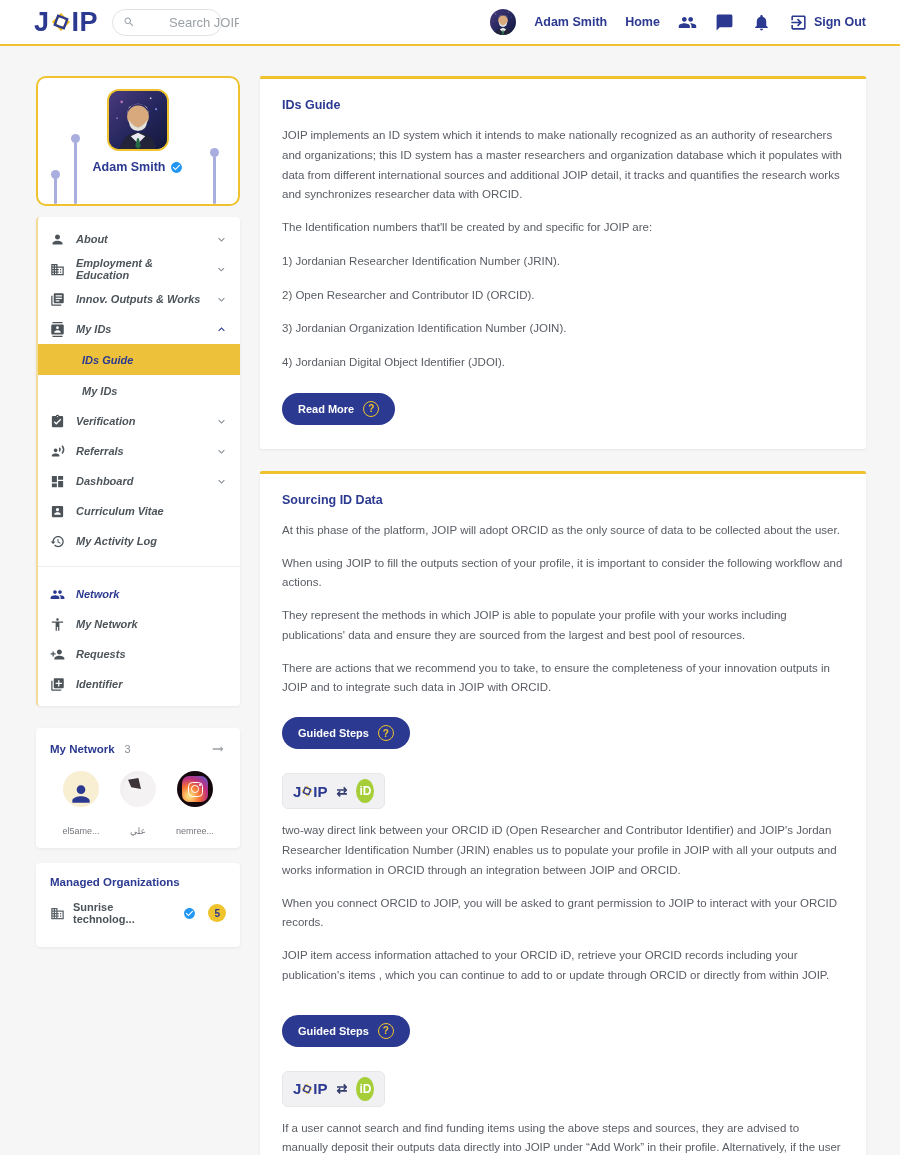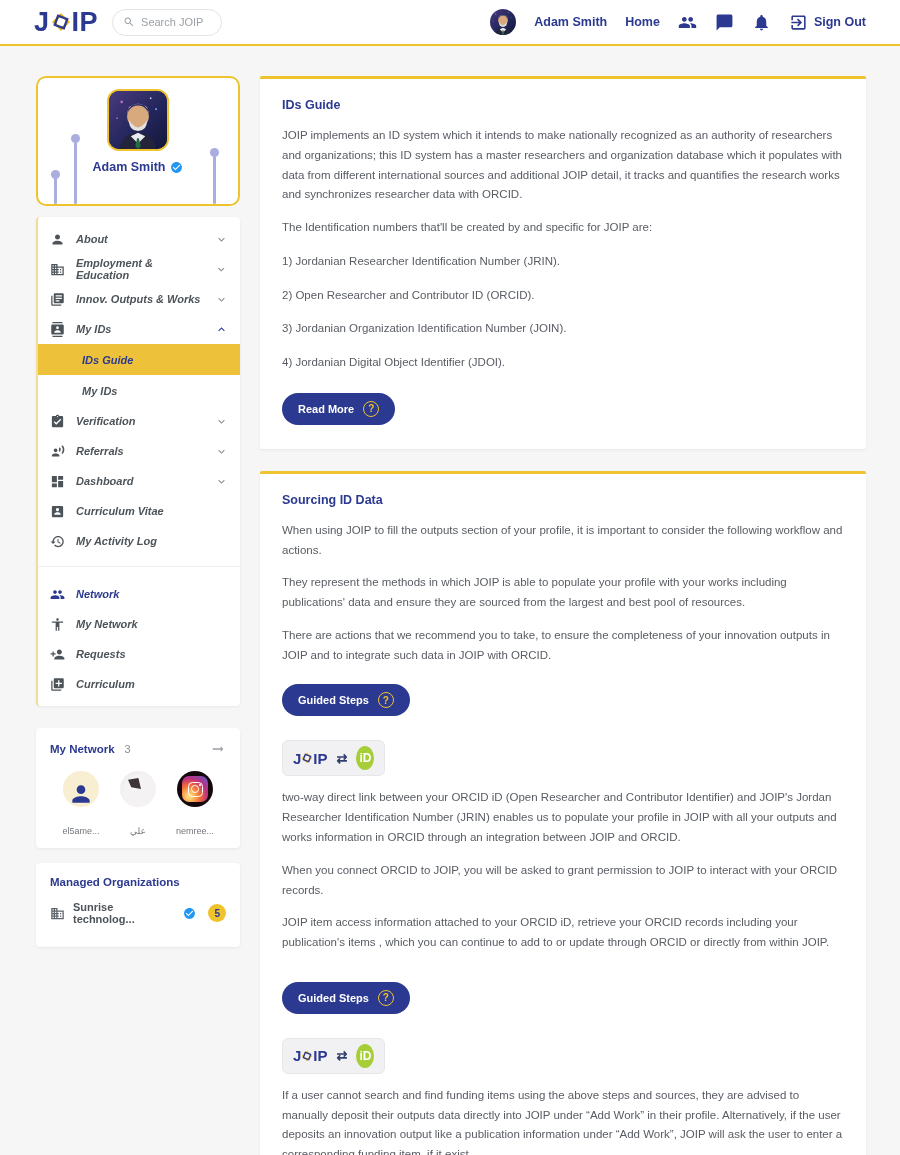--- a/index.html
+++ b/index.html
@@ -16,21 +16,21 @@
     display:flex; align-items:center; padding:0 34px; gap:14px;
   }
   .logo { display:flex; align-items:center; font-weight:800; font-size:27px; color:#2b3990; letter-spacing:.5px; }
   .logo .star { width:24px; height:24px; margin:0 -1px; }
   .search-pill {
     display:flex; align-items:center; gap:6px;
     border:1px solid #e3e3e6; border-radius:14px; height:27px; width:110px;
     padding:0 10px; background:#fff;
   }
   .search-pill svg { width:12px; height:12px; fill:#9aa0a6; flex:none; }
-  .search-pill input { border:none; outline:none; width:70px; font-size:11px; color:#5f6368; font-family:inherit; background:transparent; }
+  .search-pill input { border:none; outline:none; width:70px; font-size:13px; color:#5f6368; font-family:inherit; background:transparent;margin-left:28px; }
   .search-pill input::placeholder { color:#9aa0a6; }
   .hdr-right { margin-left:auto; display:flex; align-items:center; gap:18px; }
   .hdr-right .uname, .hdr-right .hlink, .hdr-right .slabel { font-size:12.5px; font-weight:700; color:#2b3990; cursor:pointer; }
   .hdr-ic { width:19px; height:19px; fill:#2b3990; cursor:pointer; }
   .hdr-avatar { width:26px; height:26px; border-radius:50%; overflow:hidden; flex:none; cursor:pointer; }
   .signout { display:flex; align-items:center; gap:6px; cursor:pointer; }
 
   
   .page { display:flex; padding:30px 34px 0 36px; gap:20px; align-items:flex-start; }
   aside { width:204px; flex:none; }
@@ -335,21 +335,21 @@
       <div class="nav-item">
         <svg class="nic" viewBox="0 0 24 24">
             <use href="#ic-padd"></use>
           </svg>
         <span>Requests</span>
       </div>
       <div class="nav-item">
         <svg class="nic" viewBox="0 0 24 24">
             <use href="#ic-boxadd"></use>
           </svg>
-        <span>Curriculum</span>
+        <span>Identifier</span>
       </div>
     </nav>
 
     <div class="card net-card">
       <div class="net-head">
         <span class="net-title">My Network</span>
         <span class="net-count">3</span>
         <svg class="net-arrow" viewBox="0 0 24 24">
             <use href="#ic-arrow"></use>
           </svg>
@@ -404,20 +404,21 @@
       <p class="tight">3) Jordanian Organization Identification Number (JOIN).</p>
       <p class="tight">4) Jordanian Digital Object Identifier (JDOI).</p>
       <button class="btn">
         <span>Read More</span>
         <span class="help-ic">?</span>
       </button>
     </section>
 
     <section class="sect">
       <h2>Sourcing ID Data</h2>
+      <p>At this phase of the platform, JOIP will adopt ORCID as the only source of data to be collected about the user.</p>
       <p>When using JOIP to fill the outputs section of your profile, it is important to consider the following workflow and actions.</p>
       <p>They represent the methods in which JOIP is able to populate your profile with your works including publications' data and ensure they are sourced from the largest and best pool of resources.</p>
       <p>There are actions that we recommend you to take, to ensure the completeness of your innovation outputs in JOIP and to integrate such data in JOIP with ORCID.</p>
       <button class="btn">
         <span>Guided Steps</span>
         <span class="help-ic">?</span>
       </button>
 
       <div class="gap-lg"></div>
       <div class="link-badge">

